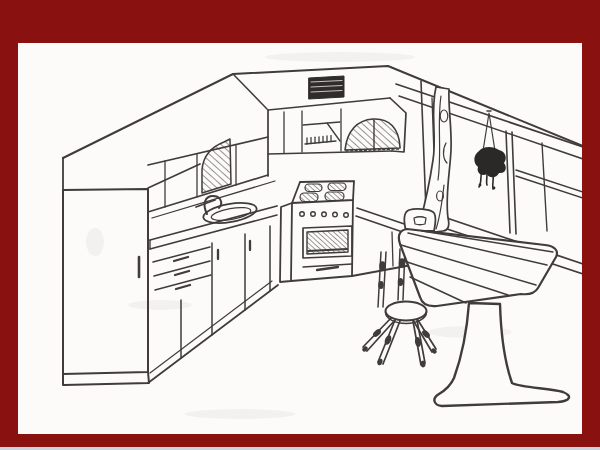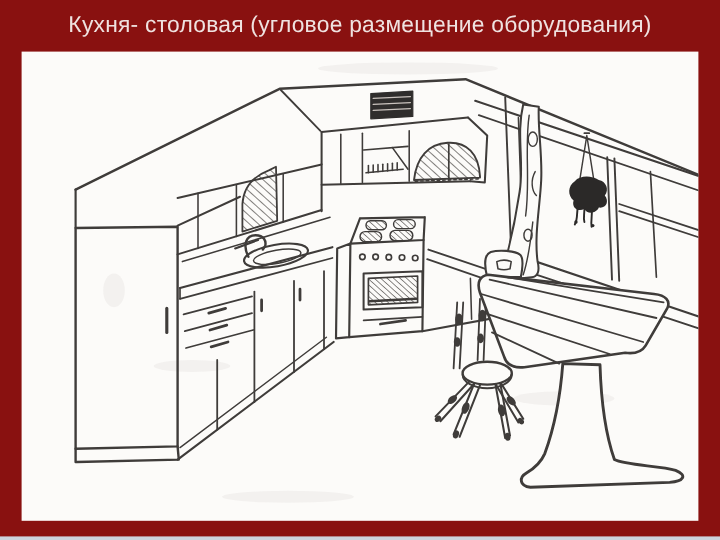--- a/index.html
+++ b/index.html
@@ -30,23 +30,20 @@
   .footer-strip{
     position:absolute;left:0;right:0;bottom:0;height:3px;
     background:#CCD3DD;
   }
 </style>
 </head>
 <body>
 
 <div class="slide">
 
-  <div class="title-bar">
-    <div class="slide-title">Кухня- столовая (угловое размещение оборудования)</div>
-  </div>
 
   <div class="panel"></div>
 
   <svg class="drawing" viewBox="0 0 600 450" xmlns="http://www.w3.org/2000/svg">
     <defs>
       <clipPath id="panelClip">
           <rect x="18" y="43" width="564" height="391"></rect>
         </clipPath>
       <pattern id="hatch" width="5" height="5" patternUnits="userSpaceOnUse" patternTransform="rotate(-48)">
         <line x1="0" y1="0" x2="0" y2="5" stroke="#3F3C3A" stroke-width="1.1"></line>

